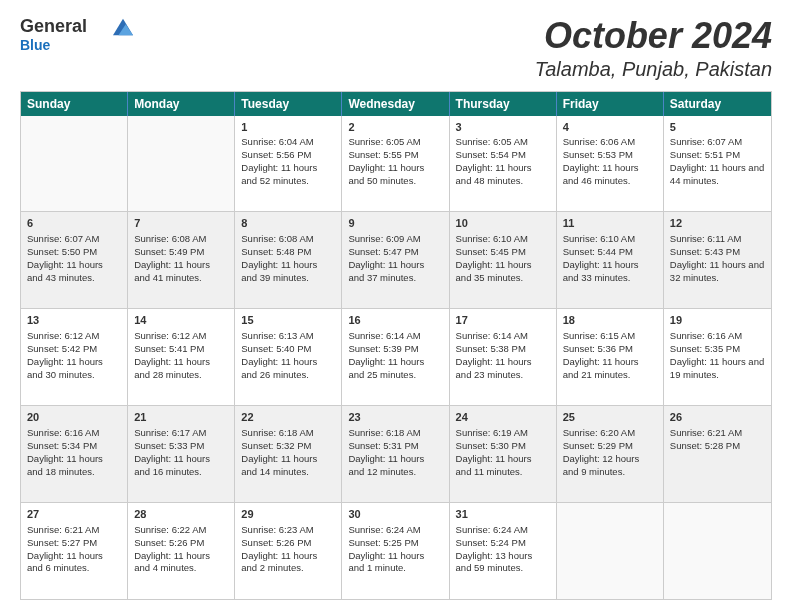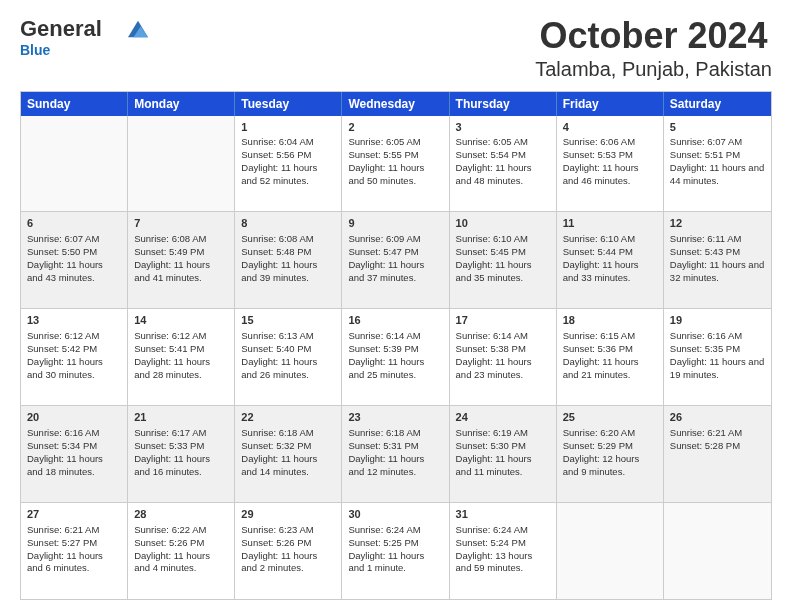--- a/index.html
+++ b/index.html
@@ -22,34 +22,35 @@
       align-items: flex-start;
       justify-content: space-between;
       margin-bottom: 10px;
     }
     .logo {
       display: flex;
       flex-direction: column;
       align-items: flex-start;
     }
     .logo-text {
-      font-size: 22px;
+      font-size: 18px;
       font-weight: bold;
       color: #333;
       display: flex;
       align-items: center;
       gap: 24px;
     }
     .logo-icon {
       width: 20px;
       height: 18px;
       margin-left: 2px;
     }
     .title-block {
-      text-align: center;
+      text-align: right;
+      font-style: italic;
     }
     .month-title {
       font-size: 36px;
       font-weight: bold;
       color: #333;
       line-height: 1.1;
     }
     .location-title {
       font-size: 20px;
       color: #333;
@@ -57,21 +58,21 @@
     }
     .calendar {
       flex: 1;
       display: flex;
       flex-direction: column;
       border: 1px solid #ccc;
     }
     .cal-header {
       display: grid;
       grid-template-columns: repeat(7, 1fr);
-      background: #1d4ed8;
+      background: #0f766e;
     }
     .cal-header-cell {
       color: #fff;
       font-size: 12px;
       font-weight: bold;
       padding: 5px 6px;
       text-align: left;
       border-right: 1px solid #4a85c5;
     }
     .cal-header-cell:last-child {

